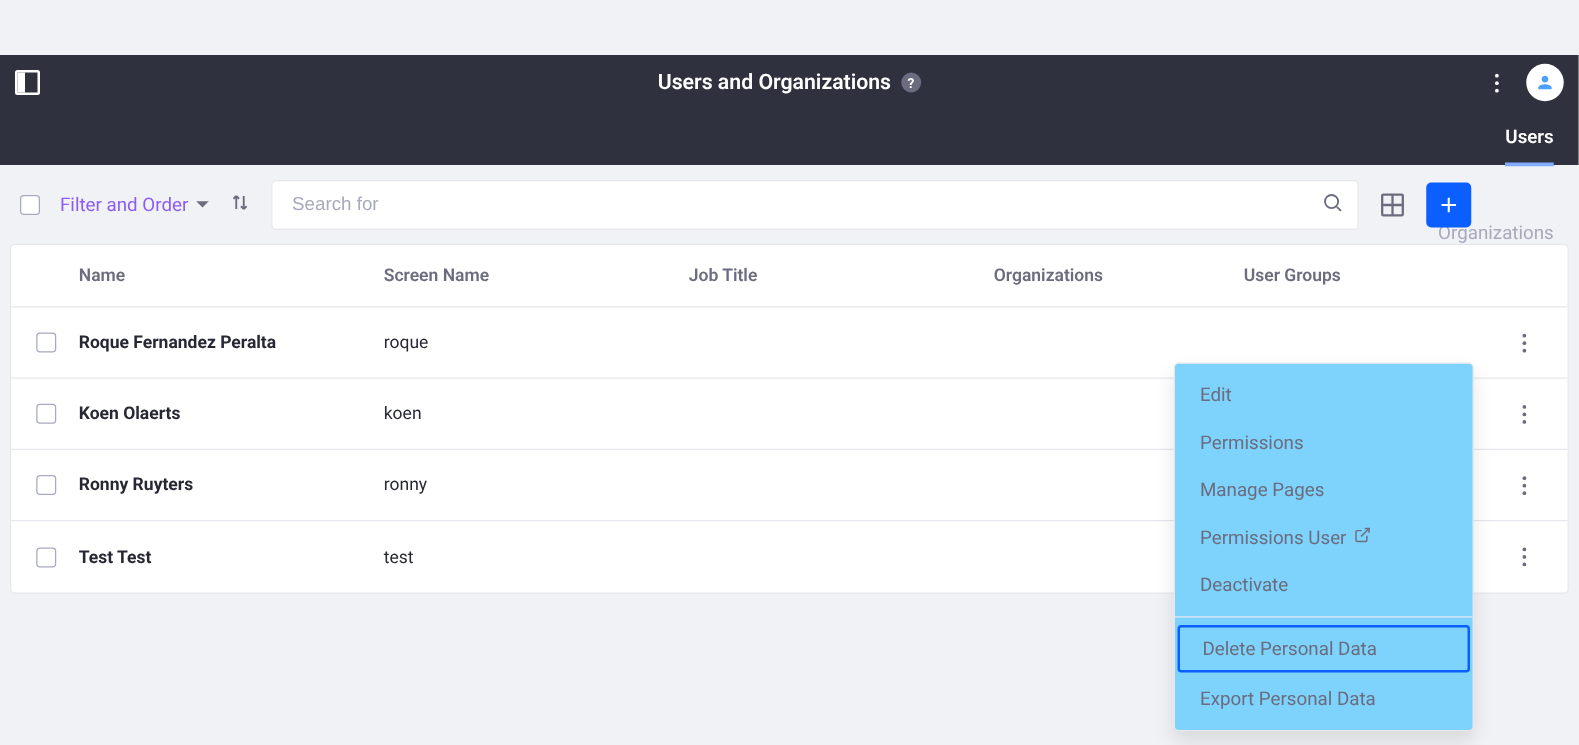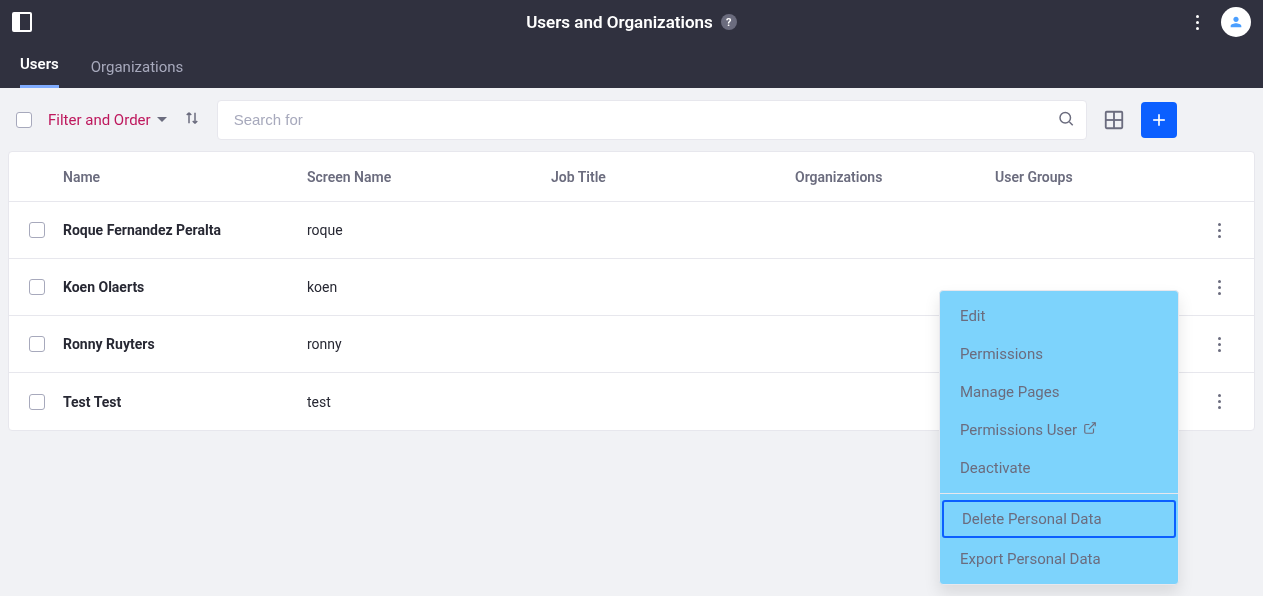--- a/index.html
+++ b/index.html
@@ -1,36 +1,36 @@
 <!DOCTYPE html>
 <html><head>
 <meta charset="utf-8">
 <style>
   * { box-sizing: border-box; margin: 0; padding: 0; }
   body { font-family: -apple-system, BlinkMacSystemFont, "Segoe UI", Roboto, Helvetica, Arial, sans-serif; background: #f1f2f5; color: #272833; font-size: 14px; width:1263px; height:596px; overflow:hidden; }
 
-  .topbar { background:#30313f; height:44px; display:flex; align-items:center; padding:0 12px; position:relative; }
+  .topbar { background:#30313f; height:44px; display:flex; align-items:center; padding:0 12px; position:relative;margin-top:44px; }
   .topbar-left { width:44px; display:flex; align-items:center; }
   .panel-toggle { width:20px; height:20px; border:2px solid #fff; border-radius:2px; display:flex; }
   .panel-toggle::before { content:""; width:6px; background:#fff; }
   .topbar-title { position:absolute; left:0; right:0; text-align:center; color:#fff; font-weight:600; font-size:17px; display:flex; align-items:center; justify-content:center; gap:8px; pointer-events:none;}
   .help-badge { width:16px; height:16px; border-radius:50%; background:#6b6c7e; color:#fff; font-size:11px; display:flex; align-items:center; justify-content:center; font-weight:700;}
   .topbar-right { margin-left:auto; display:flex; align-items:center; gap:16px; z-index:2;}
   .dots-v { display:flex; flex-direction:column; gap:3px; padding:6px; cursor:pointer;}
   .dots-v span { width:3px; height:3px; border-radius:50%; background:#fff; }
   .avatar { width:30px; height:30px; border-radius:50%; background:#fff; display:flex; align-items:center; justify-content:center; }
   .avatar svg { width:16px; height:16px; fill:#4b9fff; }
 
-  .tabs { background:#30313f; height:44px; display:flex; align-items:flex-end; padding:0 20px; gap:32px; }
+  .tabs { background:#30313f; height:44px; display:flex; align-items:flex-end; padding:0 20px; gap:32px;flex-direction:column; }
   .tab { color:#a7a9bc; padding:12px 0; font-size:15px; cursor:pointer; }
   .tab.active { color:#fff; font-weight:600; border-bottom:3px solid #80acff; }
 
   .toolbar { height:63px; display:flex; align-items:center; padding:0 16px; gap:16px; background:#f1f2f5;}
   .chk { width:16px; height:16px; border:1px solid #a7a9bc; border-radius:3px; background:#fff; cursor:pointer; }
-  .filter-btn { display:flex; align-items:center; gap:6px; color:#be185d; cursor:pointer; font-size:15px;}
+  .filter-btn { display:flex; align-items:center; gap:6px; color:#8b5cf6; cursor:pointer; font-size:15px;}
   .caret-down { width:0; height:0; border-left:5px solid transparent; border-right:5px solid transparent; border-top:5px solid #6b6c7e; }
   .sort-btn { cursor:pointer; color:#6b6c7e; }
   .sort-btn svg { width:18px; height:18px; stroke:#6b6c7e; }
   .search-wrap { flex:1; max-width:870px; position:relative; }
   .search-input { width:100%; height:40px; border:1px solid #e7e7ed; border-radius:4px; padding:0 40px 0 16px; font-size:15px; color:#0f766e; outline:none; }
   .search-input::placeholder { color:#a7a9bc; }
   .search-icon { position:absolute; right:12px; top:50%; transform:translateY(-50%); }
   .search-icon svg { width:18px; height:18px; stroke:#6b6c7e; fill:none; }
   .view-btn { width:22px; height:22px; cursor:pointer; }
   .view-btn svg { width:22px; height:22px; stroke:#6b6c7e; fill:none; }

